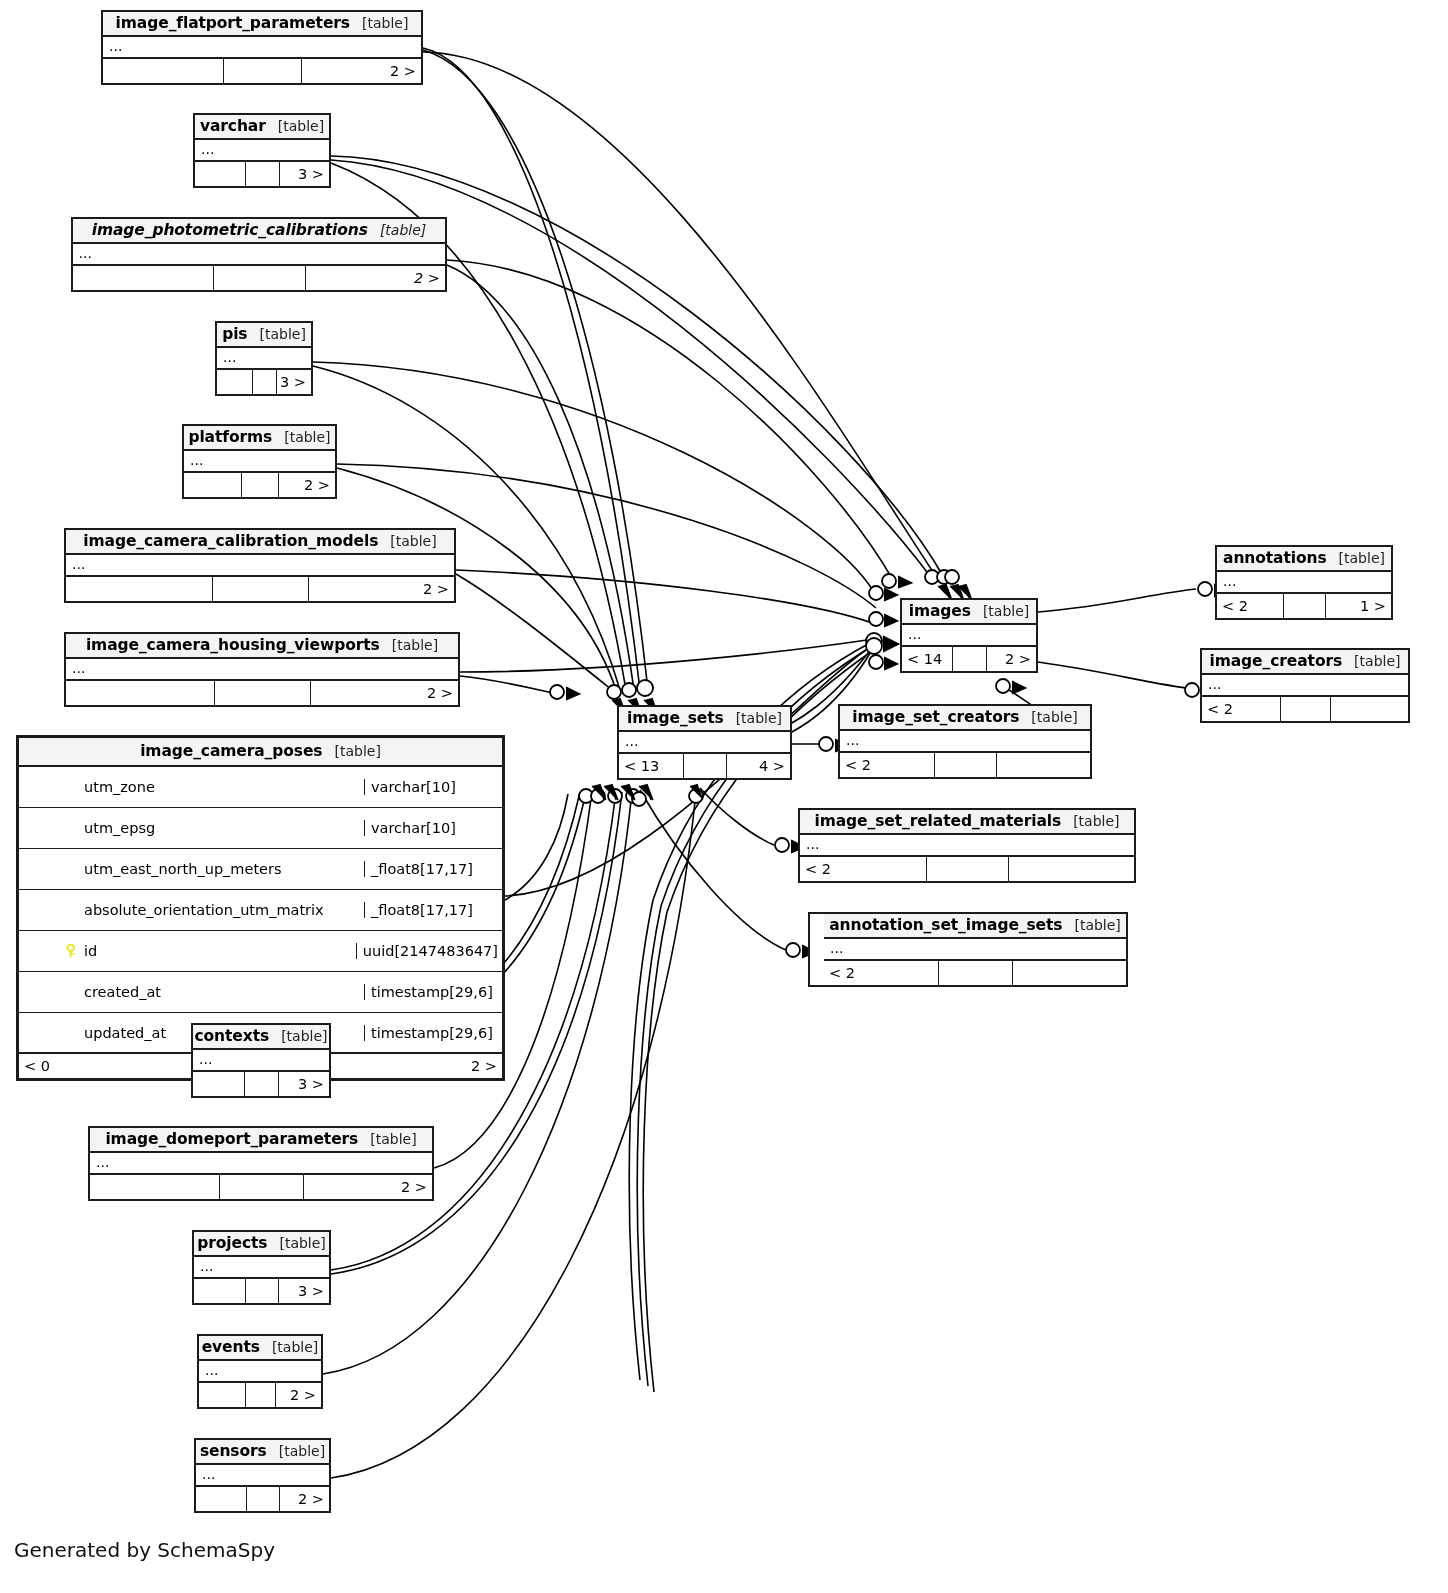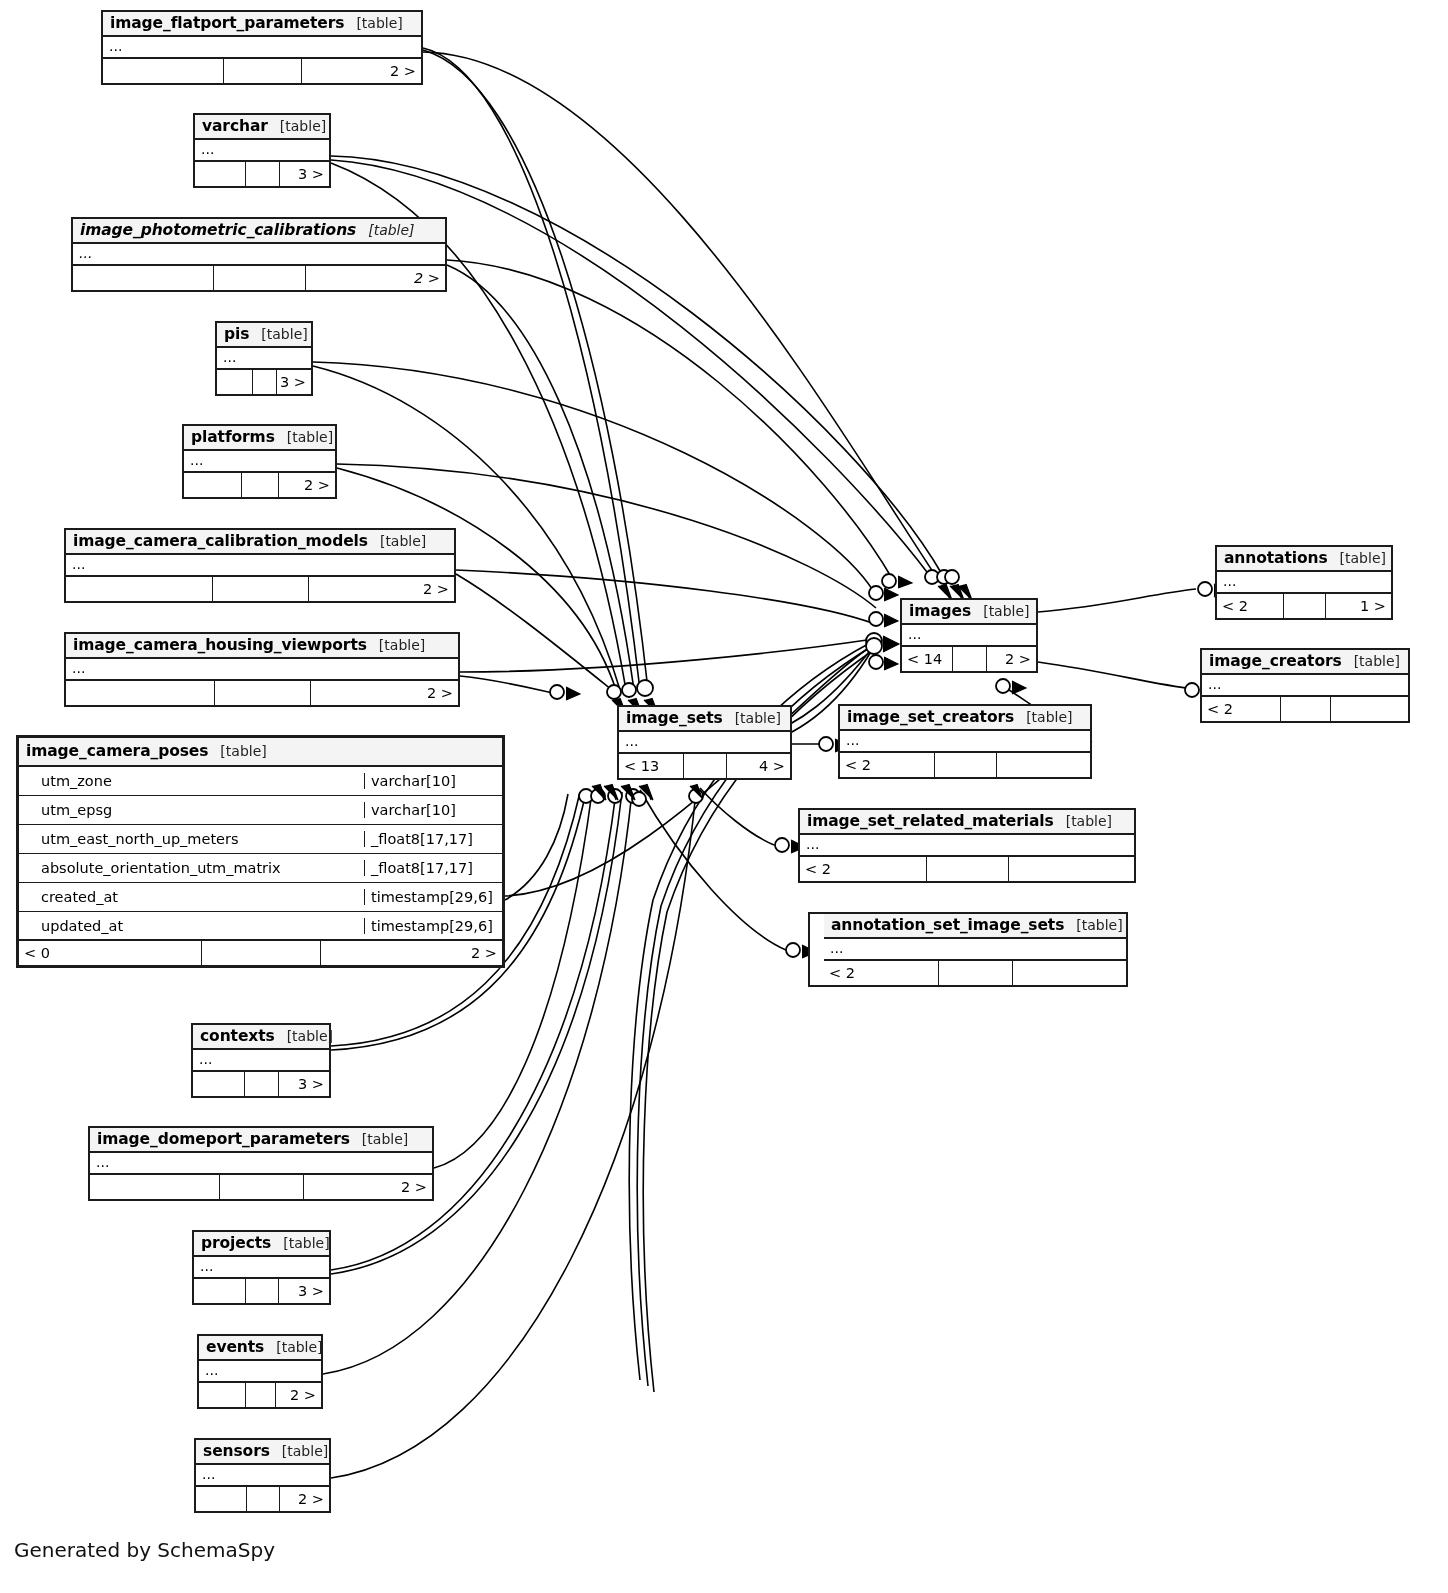--- a/index.html
+++ b/index.html
@@ -50,21 +50,21 @@
     box-sizing: border-box;
     display: flex;
     flex-direction: column;
     z-index: 5;
   }
   .tb-title {
     background: #f4f4f4;
     border-bottom: 2px solid #1b1b1b;
     display: flex;
     align-items: center;
-    justify-content: flex-start;
+    justify-content: center;
     padding: 2px 7px 3px 7px;
     white-space: nowrap;
     box-sizing: border-box;
   }
   .tb-name {
     font-weight: bold;
     font-size: 15.5px;
     color: #000000;
     letter-spacing: -0.1px;
   }
@@ -86,22 +86,23 @@
   }
   .tb-rows {
     display: flex;
     flex-direction: column;
   }
   .tb-row {
     display: flex;
     border-bottom: 1.5px solid #1b1b1b;
     font-size: 14.5px;
     box-sizing: border-box;
-    height: 29px;
+    height: 41px;
     align-items: center;
+    padding-left: 43px;
   }
   .tb-row:last-child { border-bottom: 2px solid #1b1b1b; }
   .tb-col-name {
     flex: 1 1 auto;
     padding-left: 22px;
     position: relative;
     white-space: nowrap;
     color: #000;
   }
   .tb-col-name.has-key { padding-left: 22px; }
@@ -403,20 +404,33 @@
       </div>
       <div class="tb-row">
         <div class="tb-col-name">utm_east_north_up_meters</div>
         <div class="tb-col-type">_float8[17,17]</div>
       </div>
       <div class="tb-row">
         <div class="tb-col-name">absolute_orientation_utm_matrix</div>
         <div class="tb-col-type">_float8[17,17]</div>
       </div>
       <div class="tb-row">
+        <div class="tb-col-name has-key">
+          <span class="key-icon">
+            <svg viewBox="0 0 14 15" width="13" height="14" xmlns="http://www.w3.org/2000/svg">
+              <circle cx="5" cy="4" r="3.4" fill="none" stroke="#e8e82e" stroke-width="2.1"></circle>
+              <path d="M5,7 L5,14" stroke="#e8e82e" stroke-width="2.1" fill="none"></path>
+              <path d="M5,10.5 L9,10.5" stroke="#e8e82e" stroke-width="2" fill="none"></path>
+            </svg>
+          </span>
+          <span>id</span>
+        </div>
+        <div class="tb-col-type">uuid[2147483647]</div>
+      </div>
+      <div class="tb-row">
         <div class="tb-col-name">created_at</div>
         <div class="tb-col-type">timestamp[29,6]</div>
       </div>
       <div class="tb-row">
         <div class="tb-col-name">updated_at</div>
         <div class="tb-col-type">timestamp[29,6]</div>
       </div>
     </div>
     <div class="tb-footer">
       <div class="tb-f-left">&lt; 0</div>

